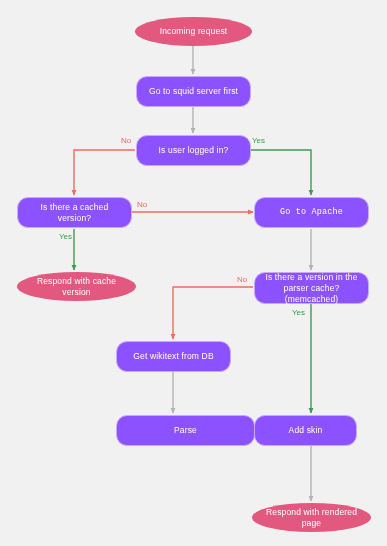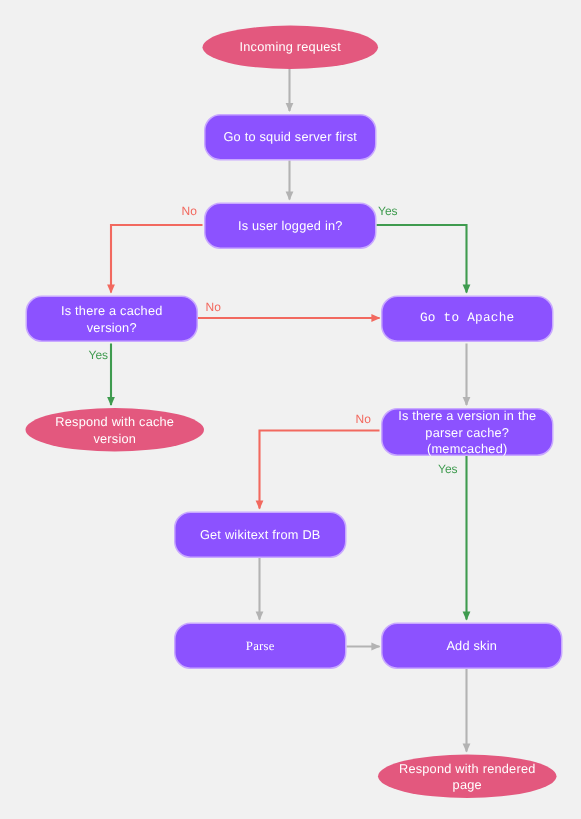--- a/index.html
+++ b/index.html
@@ -127,25 +127,25 @@
 
 <div class="node decision" style="left:254px; top:272px; width:115px; height:32px;">
   <span class="label">Is there a version in the
 parser cache? (memcached)</span>
 </div>
 
 <div class="node process" style="left:116px; top:341px; width:115px; height:31px;text-align:right;">
   <span class="label">Get wikitext from DB</span>
 </div>
 
-<div class="node process" style="left:116px; top:415px; width:115px; height:31px;font-family:Liberation Serif, serif;">
+<div class="node process" style="left:116px; top:415px; width:139px; height:31px;">
   <span class="label">Parse</span>
 </div>
 
-<div class="node process" style="left:254px; top:415px; width:121px; height:31px;">
+<div class="node process" style="left:254px; top:415px; width:103px; height:31px;">
   <span class="label">Add skin</span>
 </div>
 
 <div class="node terminal" style="left:252px; top:503px; width:119px; height:29px;">
   <span class="label">Respond with rendered page</span>
 </div>
 
 <div class="edge-label no" style="left:121px; top:136px;">No</div>
 
 <div class="edge-label yes" style="left:252px; top:136px;">Yes</div>

